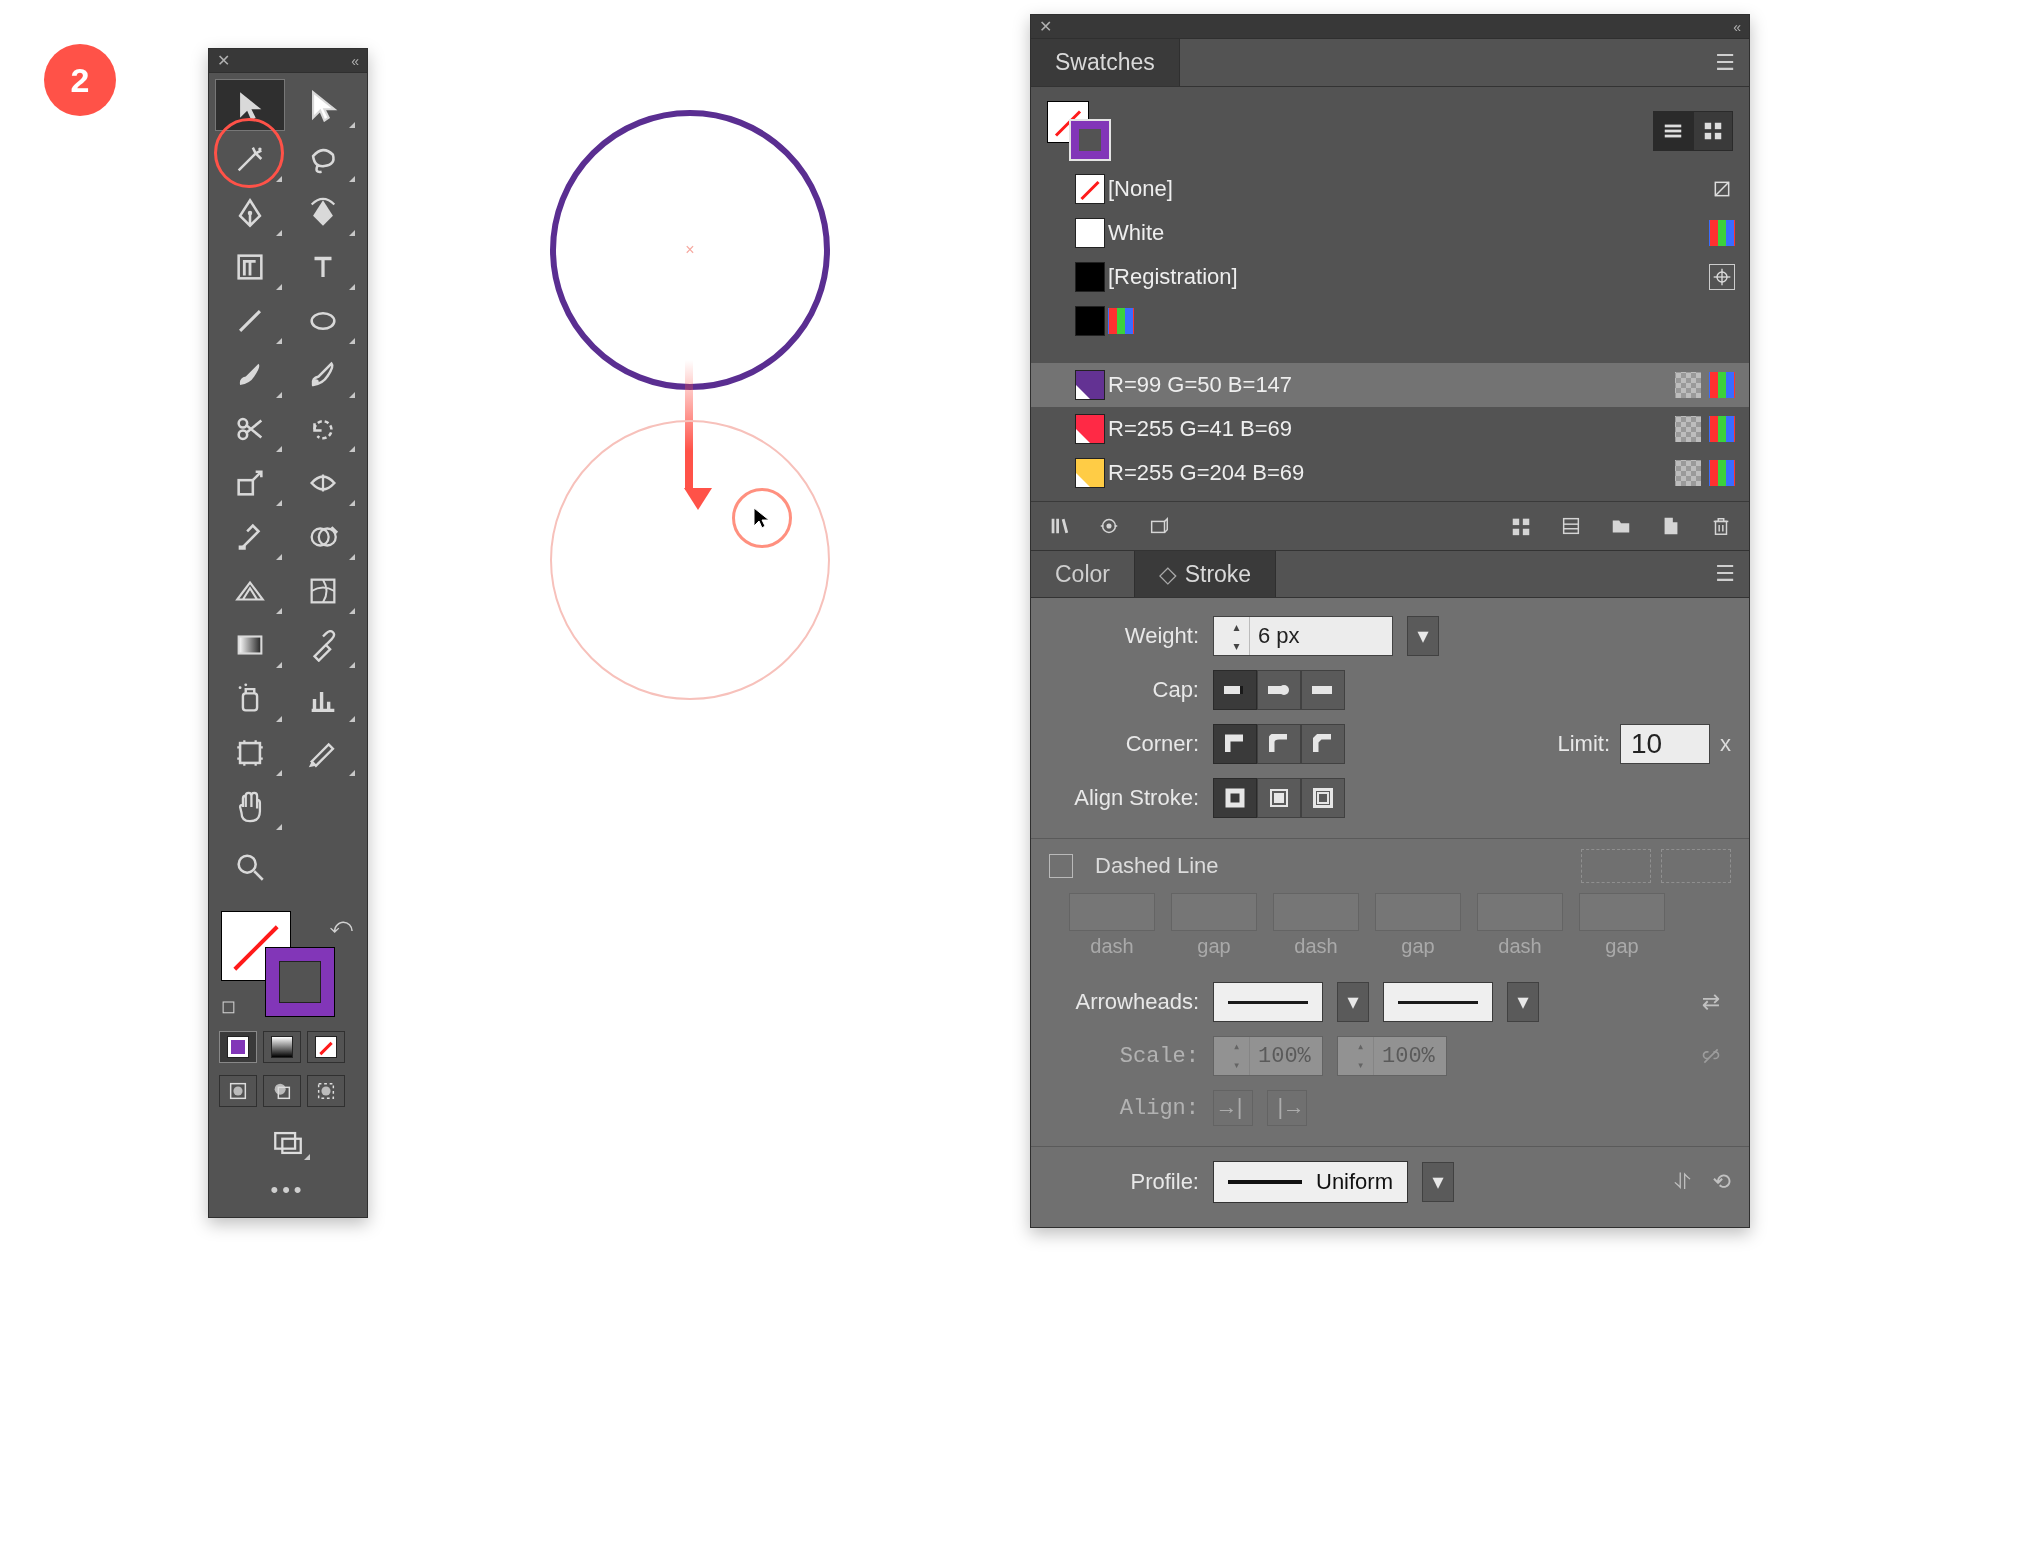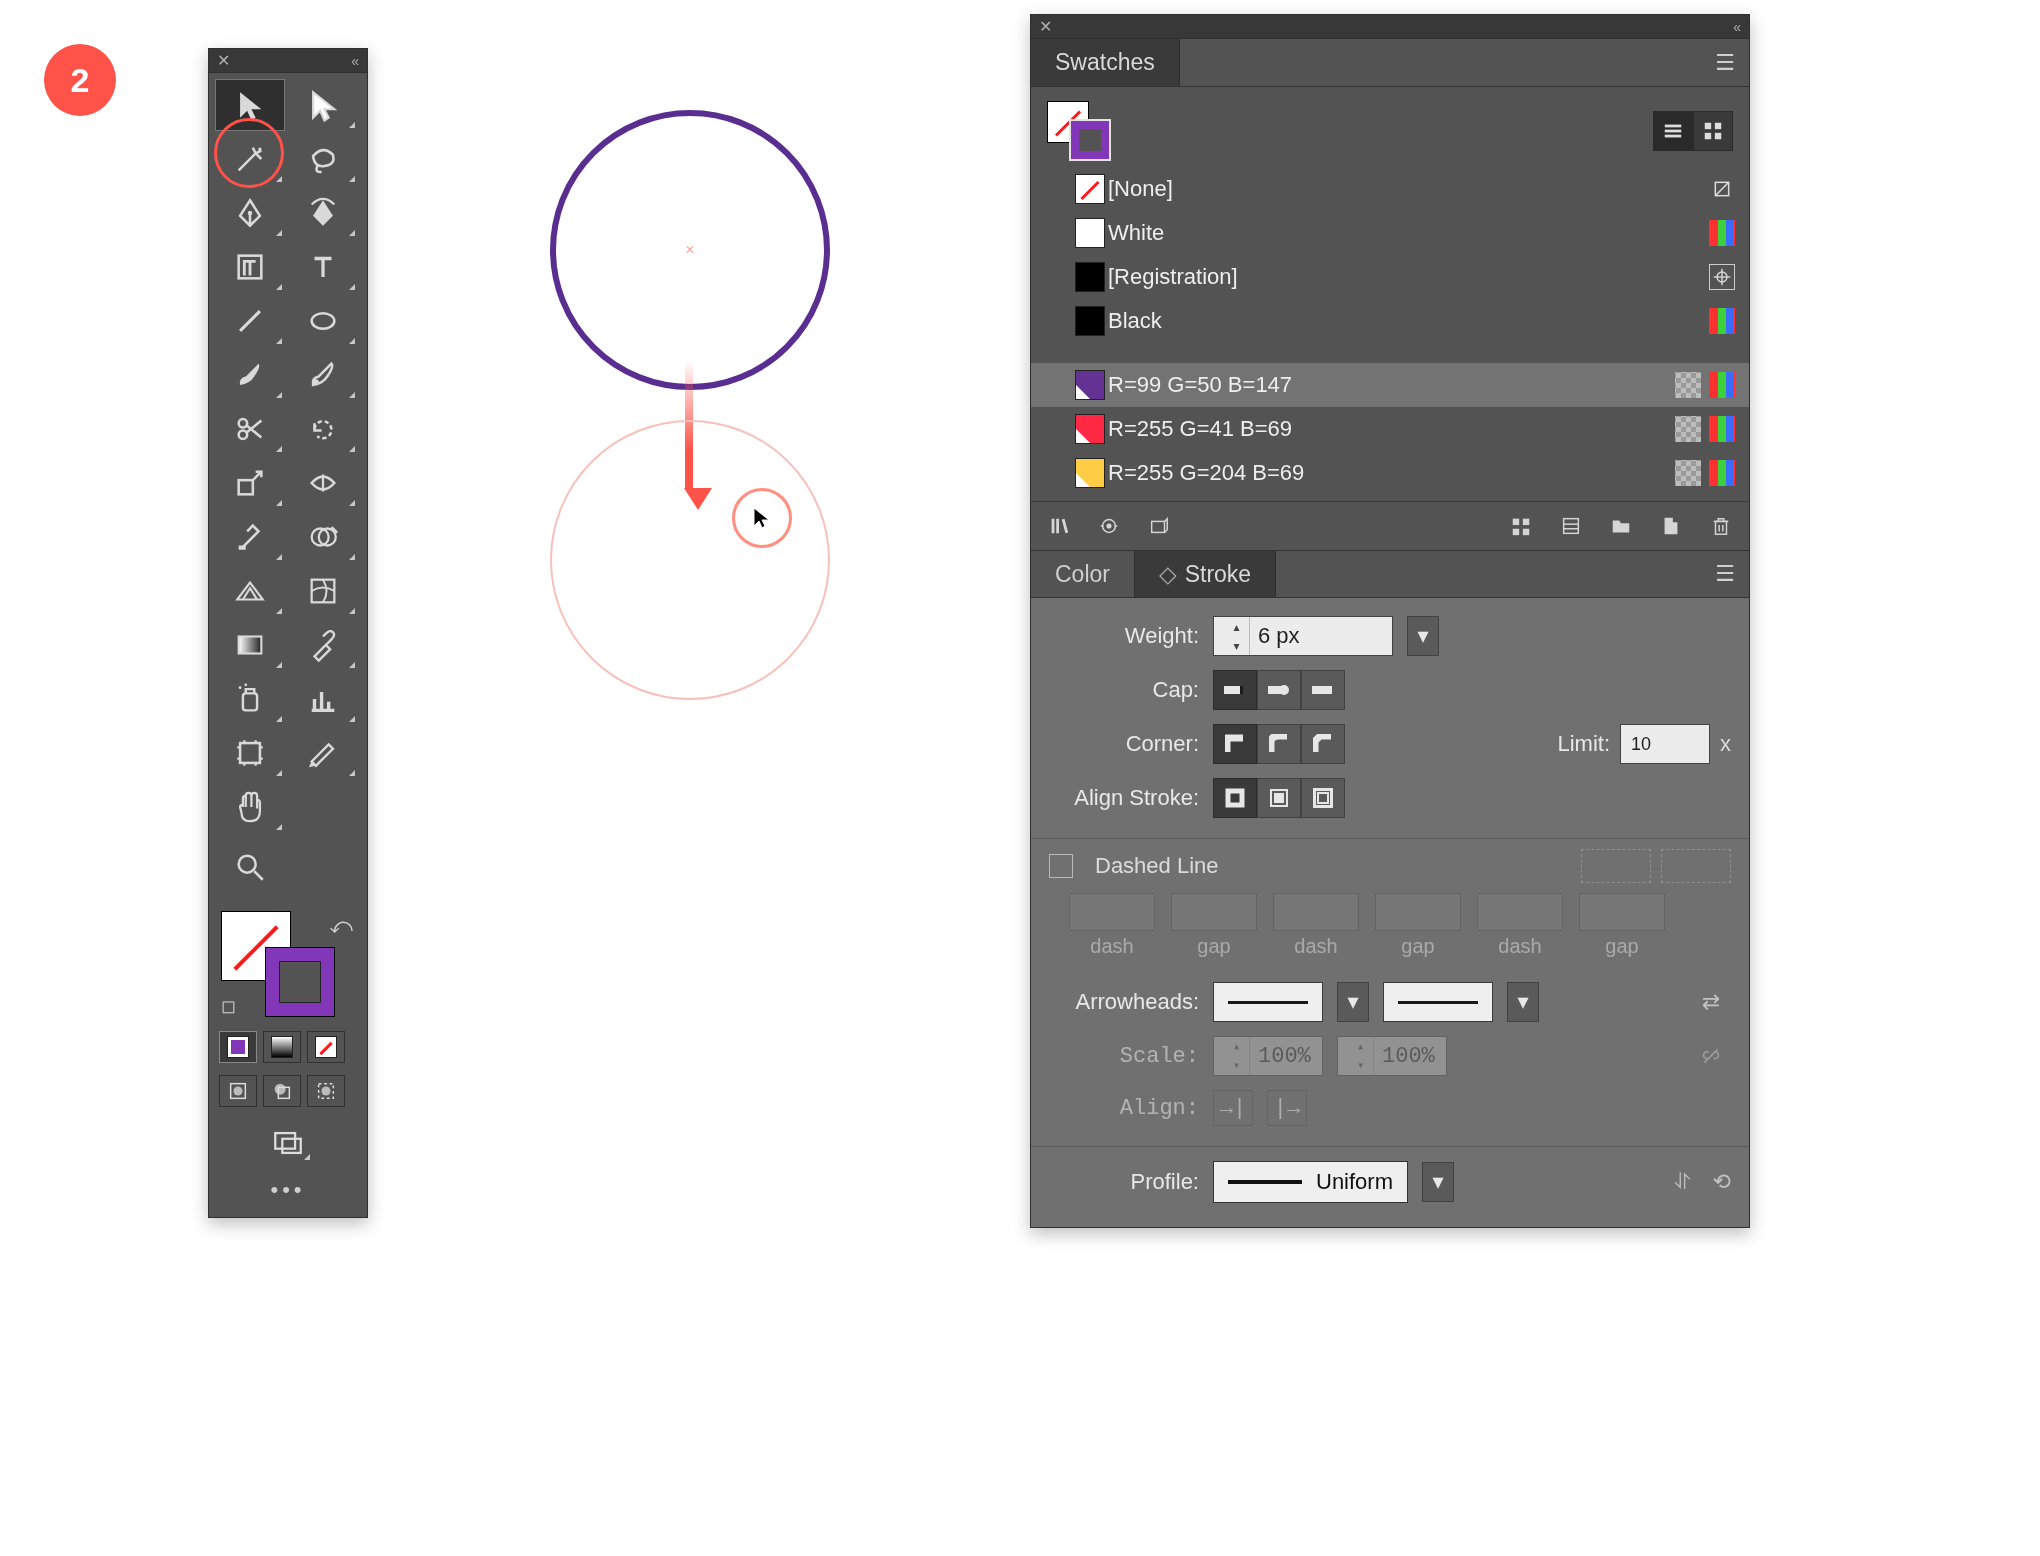--- a/index.html
+++ b/index.html
@@ -305,21 +305,21 @@
     width:44px; height:40px; background:#5a5a5a; border:1px solid #414141;
     display:flex; align-items:center; justify-content:center; color:#e8e8e8;
     cursor:pointer;
   }
   .seg-btn.active { background:#3a3a3a; border-color:#2a2a2a; }
   .field {
     background:#ececec; color:#222; height:40px; border:1px solid #434343;
     display:flex; align-items:center; padding:0 10px; font-size:22px;
   }
   .field input {
-    border:none; outline:none; background:transparent; color:#222; font-size:18px; width:70px;
+    border:none; outline:none; background:transparent; color:#222; font-size:28px; width:70px;
   }
   .stepper {
     display:flex; flex-direction:column; width:26px;
     border-right:1px solid #bbb; margin-right:8px;
   }
   .stepper span {
     height:19px; display:flex; align-items:center; justify-content:center;
     font-size:12px; color:#444; cursor:pointer;
   }
   .dropdown {
@@ -712,21 +712,20 @@
             <svg width="20" height="20" viewBox="0 0 24 24" fill="none" stroke="currentColor" stroke-width="1.6">
               <circle cx="12" cy="12" r="6"></circle>
               <line x1="12" y1="2" x2="12" y2="22"></line>
               <line x1="2" y1="12" x2="22" y2="12"></line>
             </svg>
           </div>
         </div>
       </div>
       <div class="swatch-row">
         <div class="sw-chip" style="background: rgb(0, 0, 0);"></div>
-        <div class="sw-label">Black</div>
         <div class="sw-right">
           <div class="sw-icon rgb"></div>
         </div>
       </div>
       <div class="swatch-row selected">
         <div class="sw-chip" style="background: rgb(99, 50, 147);">
           <div class="tri"></div>
         </div>
         <div class="sw-label">R=99 G=50 B=147</div>
         <div class="sw-right">

